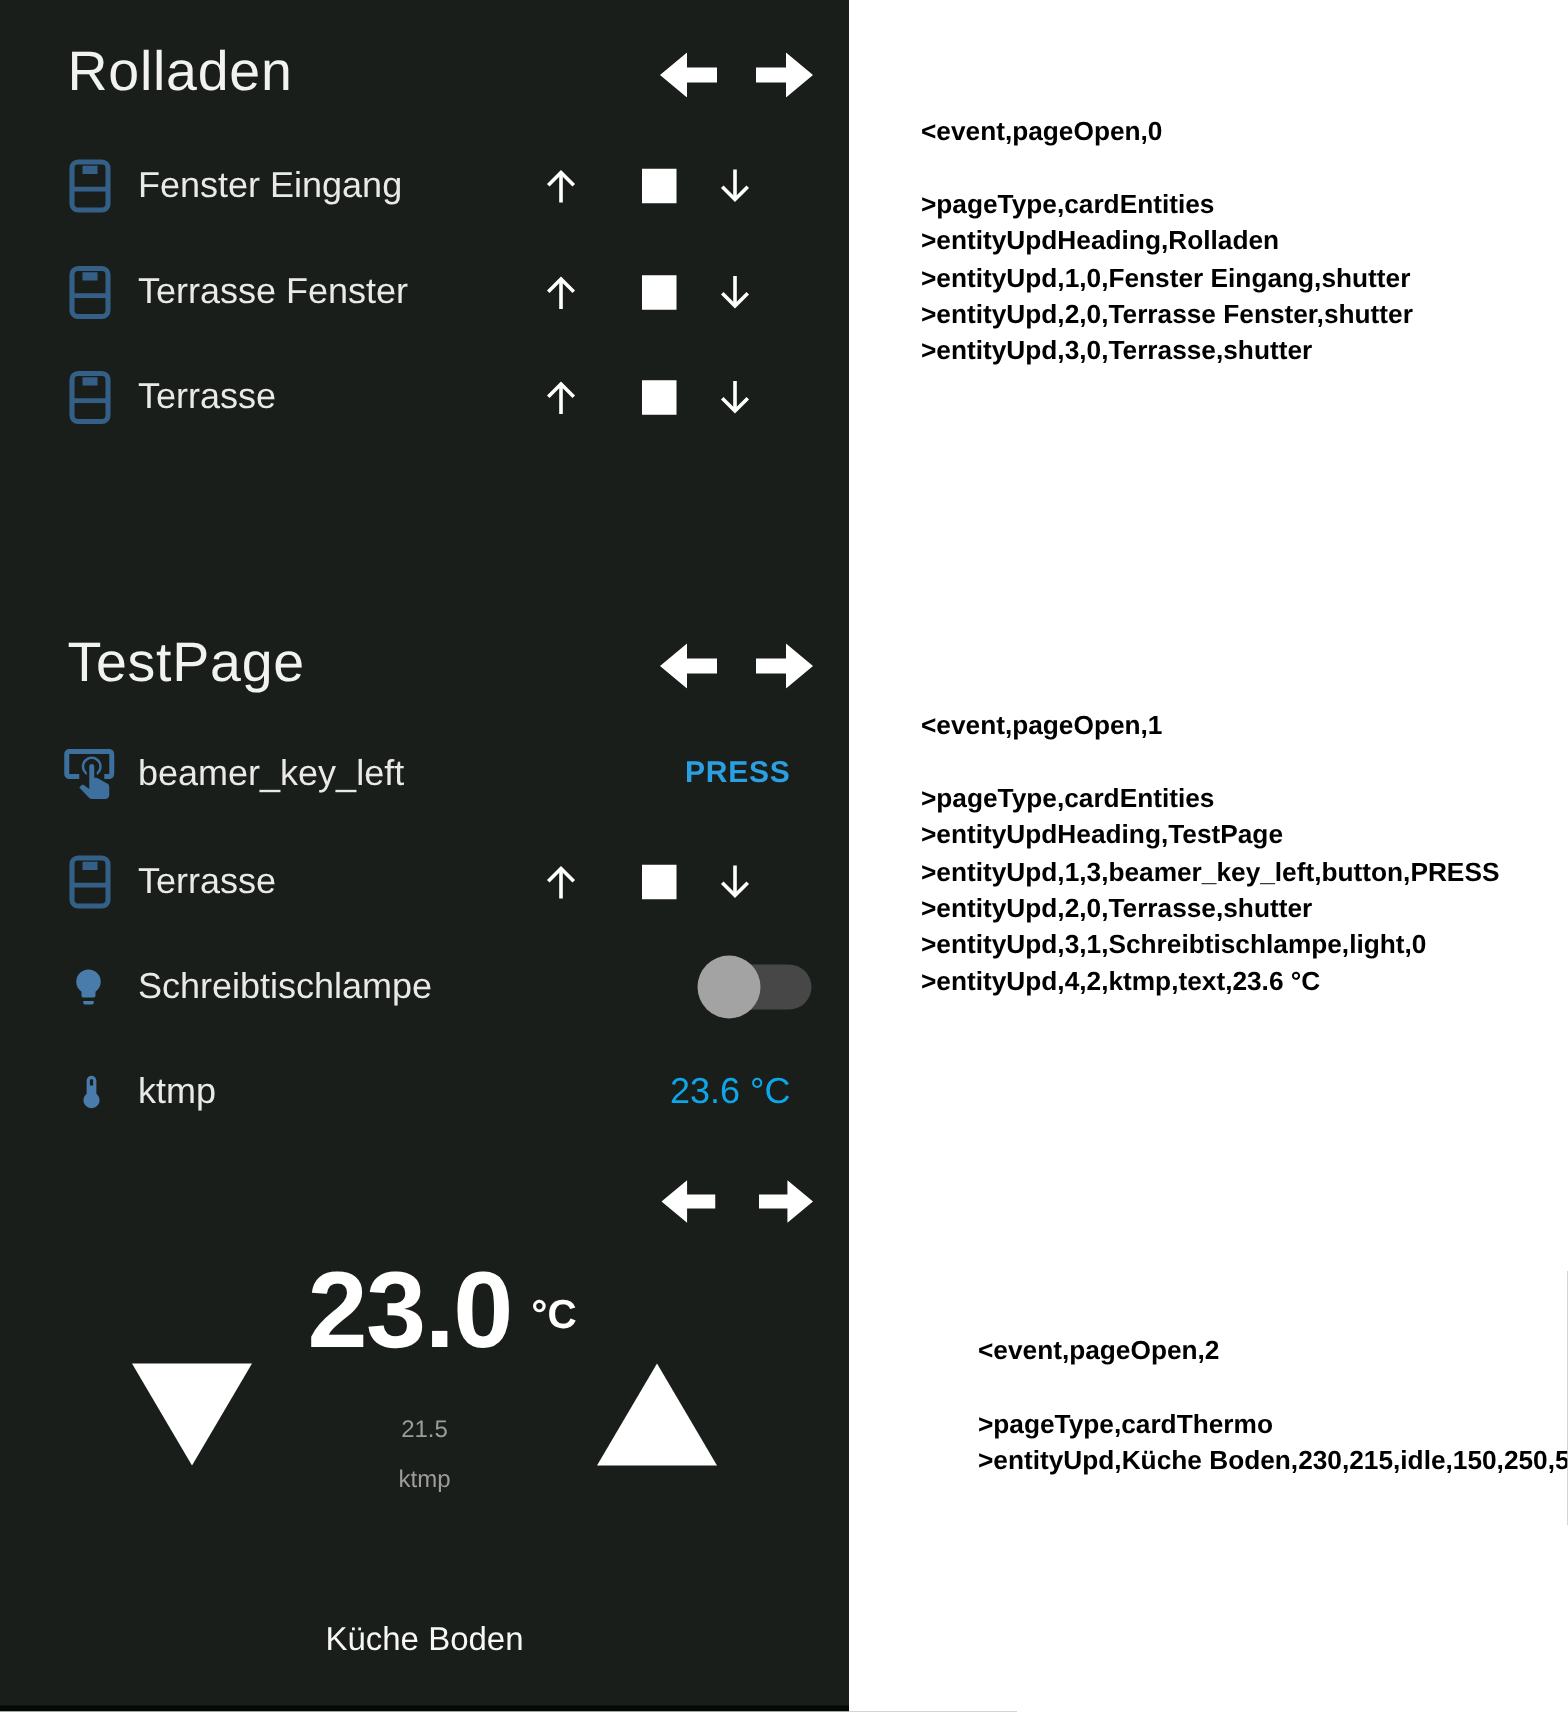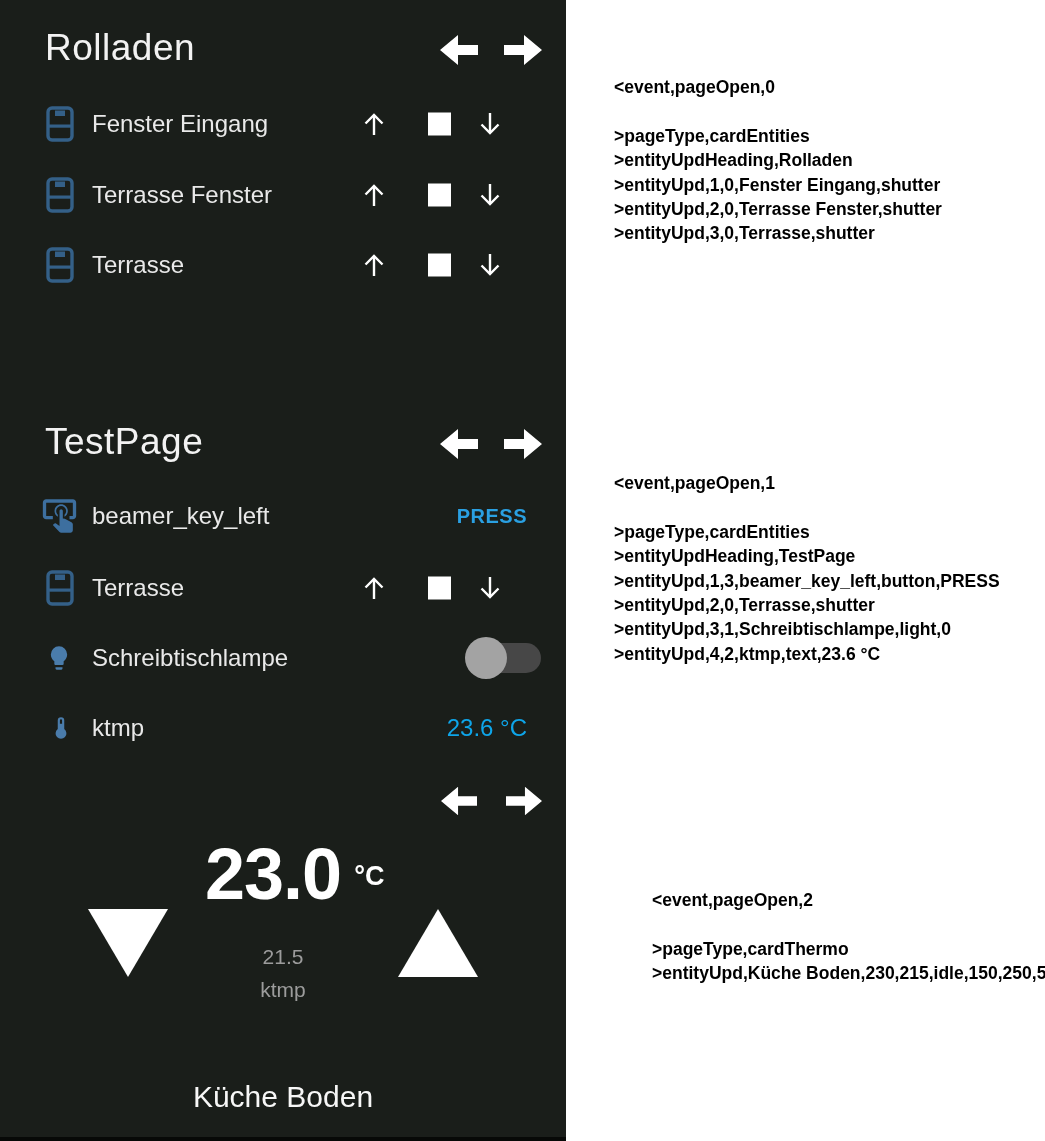--- a/index.html
+++ b/index.html
@@ -37,24 +37,24 @@
 
   
   .big-temp { position:absolute; left:205px; top:838px; display:flex; align-items:center; }
   .big-temp .num { color:#ffffff; font-size:72px; font-weight:700; line-height:1.0; letter-spacing:-1px; }
   .big-temp .deg { color:#ffffff; font-size:27px; font-weight:700; margin-left:13px; margin-top:4px; }
 
   .tri { position:absolute; width:0; height:0; cursor:pointer; }
   .tri-down { left:88px;  top:909px; border-left:40px solid transparent; border-right:40px solid transparent; border-top:68px solid #ffffff; }
   .tri-up   { left:398px; top:909px; border-left:40px solid transparent; border-right:40px solid transparent; border-bottom:68px solid #ffffff; }
 
-  .thermo-center { position:absolute; left:0; width:566px; text-align:center; color:#9c9c9c; font-size:21px; }
+  .thermo-center { position:absolute; left:0; width:566px; text-align:center; color:#9c9c9c; font-size:16px; }
   .thermo-set   { top:945px; }
   .thermo-state { top:978px; }
-  .thermo-name  { position:absolute; left:0; top:1080px; width:566px; text-align:center; color:#f7f7f7; font-size:30px; }
+  .thermo-name  { position:absolute; left:0; top:1080px; width:566px; text-align:center; color:#f7f7f7; font-size:22px; }
 
   
   .log-block { position:absolute; left:614px; color:#000000; font-size:17.5px; font-weight:700;
                line-height:24.4px; white-space:nowrap; }
   .log-gap { height:24.4px; }
   .log-0 { top:75px; }
   .log-1 { top:471px; }
   .log-2 { top:888px;margin-left:38px; }
 </style>
 </head>

